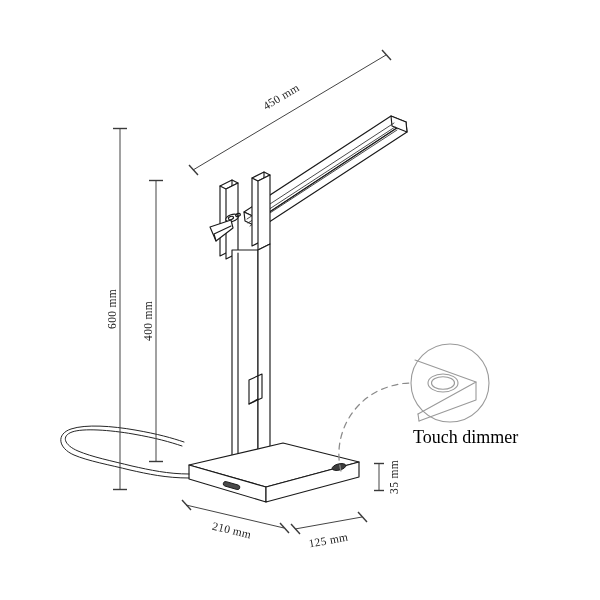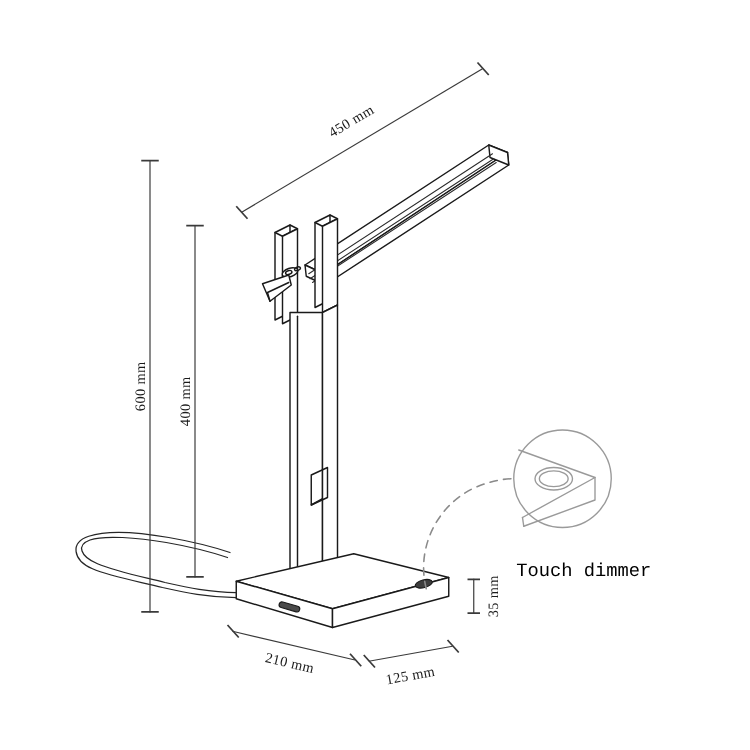--- a/index.html
+++ b/index.html
@@ -93,24 +93,23 @@
     stroke: #1a1a1a;
     stroke-width: 0.9;
   }
   .dim-text {
     font-family: "Liberation Serif", "DejaVu Serif", serif;
     font-size: 11.5px;
     fill: #1a1a1a;
     letter-spacing: 0.3px;
   }
   .callout-text {
-    font-family: Liberation Mono, monospace;
-    font-size: 15px;
+    font-family: Liberation Serif, serif;
+    font-size: 18px;
     fill: #111111;
-    margin-top: 20px;
   }
 </style>
 </head>
 <body>
 
 <div id="drawing-root">
 
   <svg id="tech-drawing" viewBox="0 0 600 600">
 
     <g>

